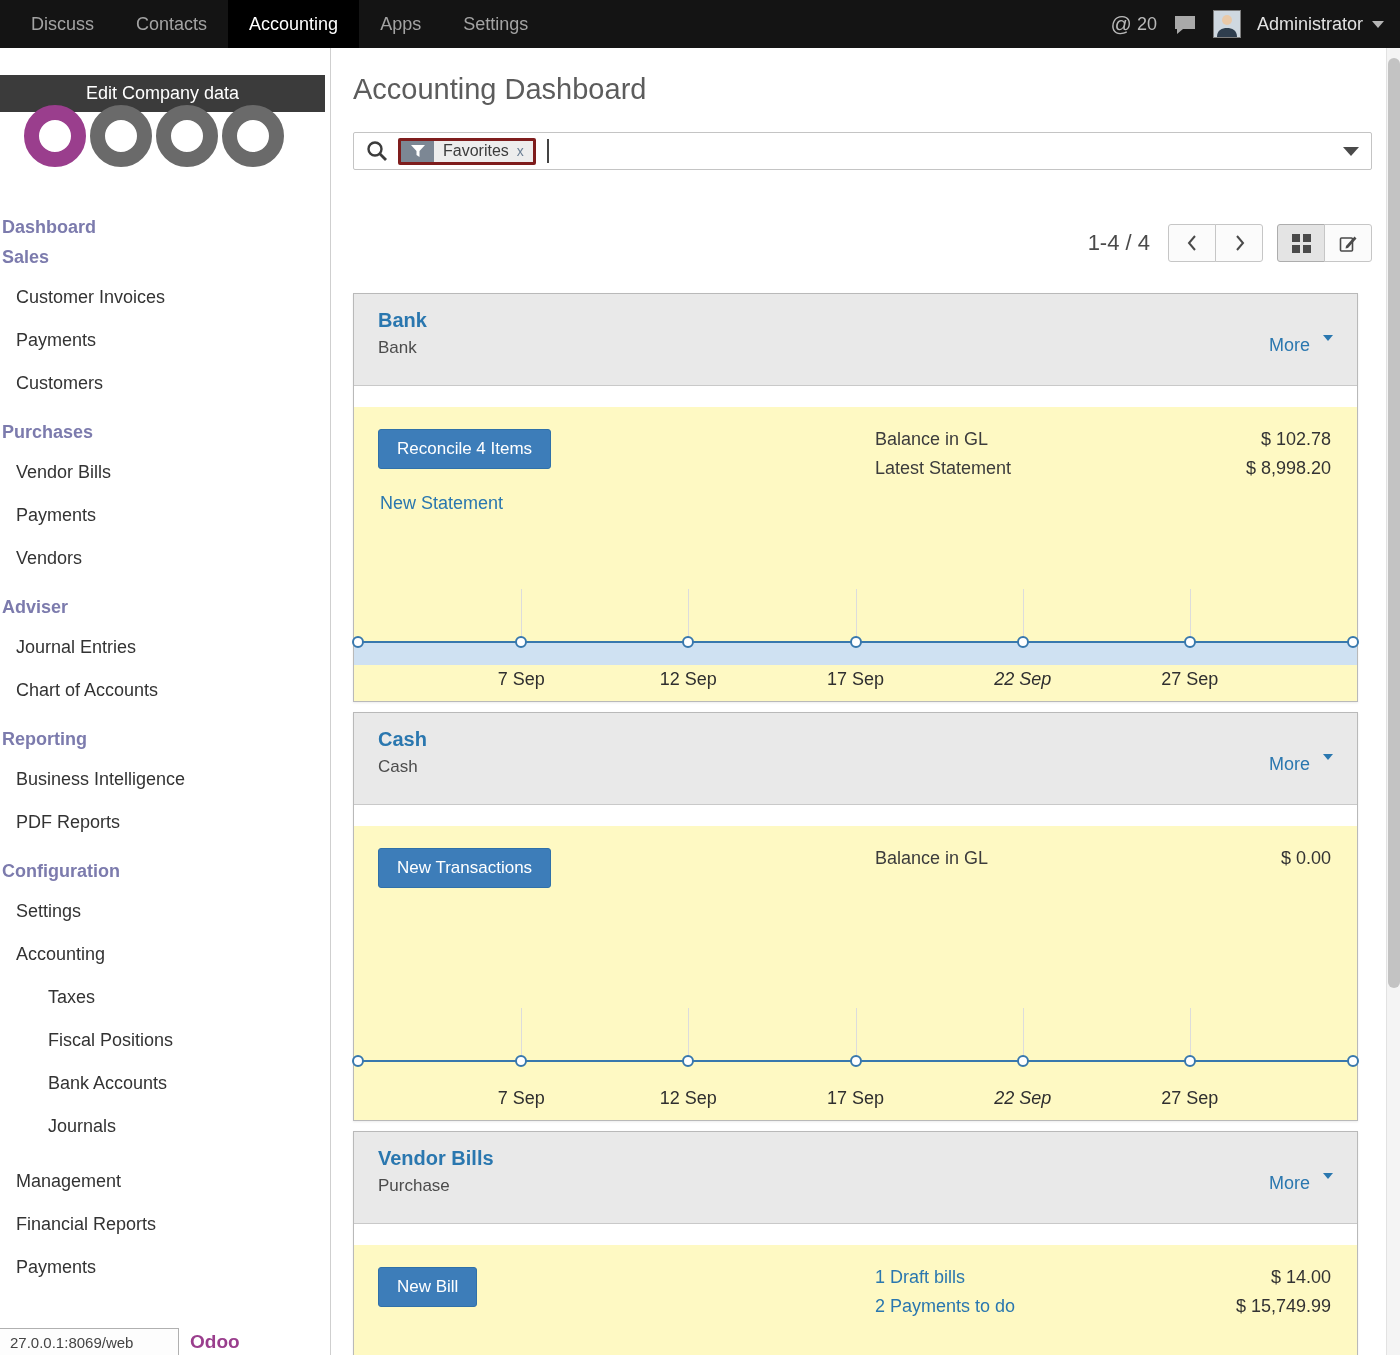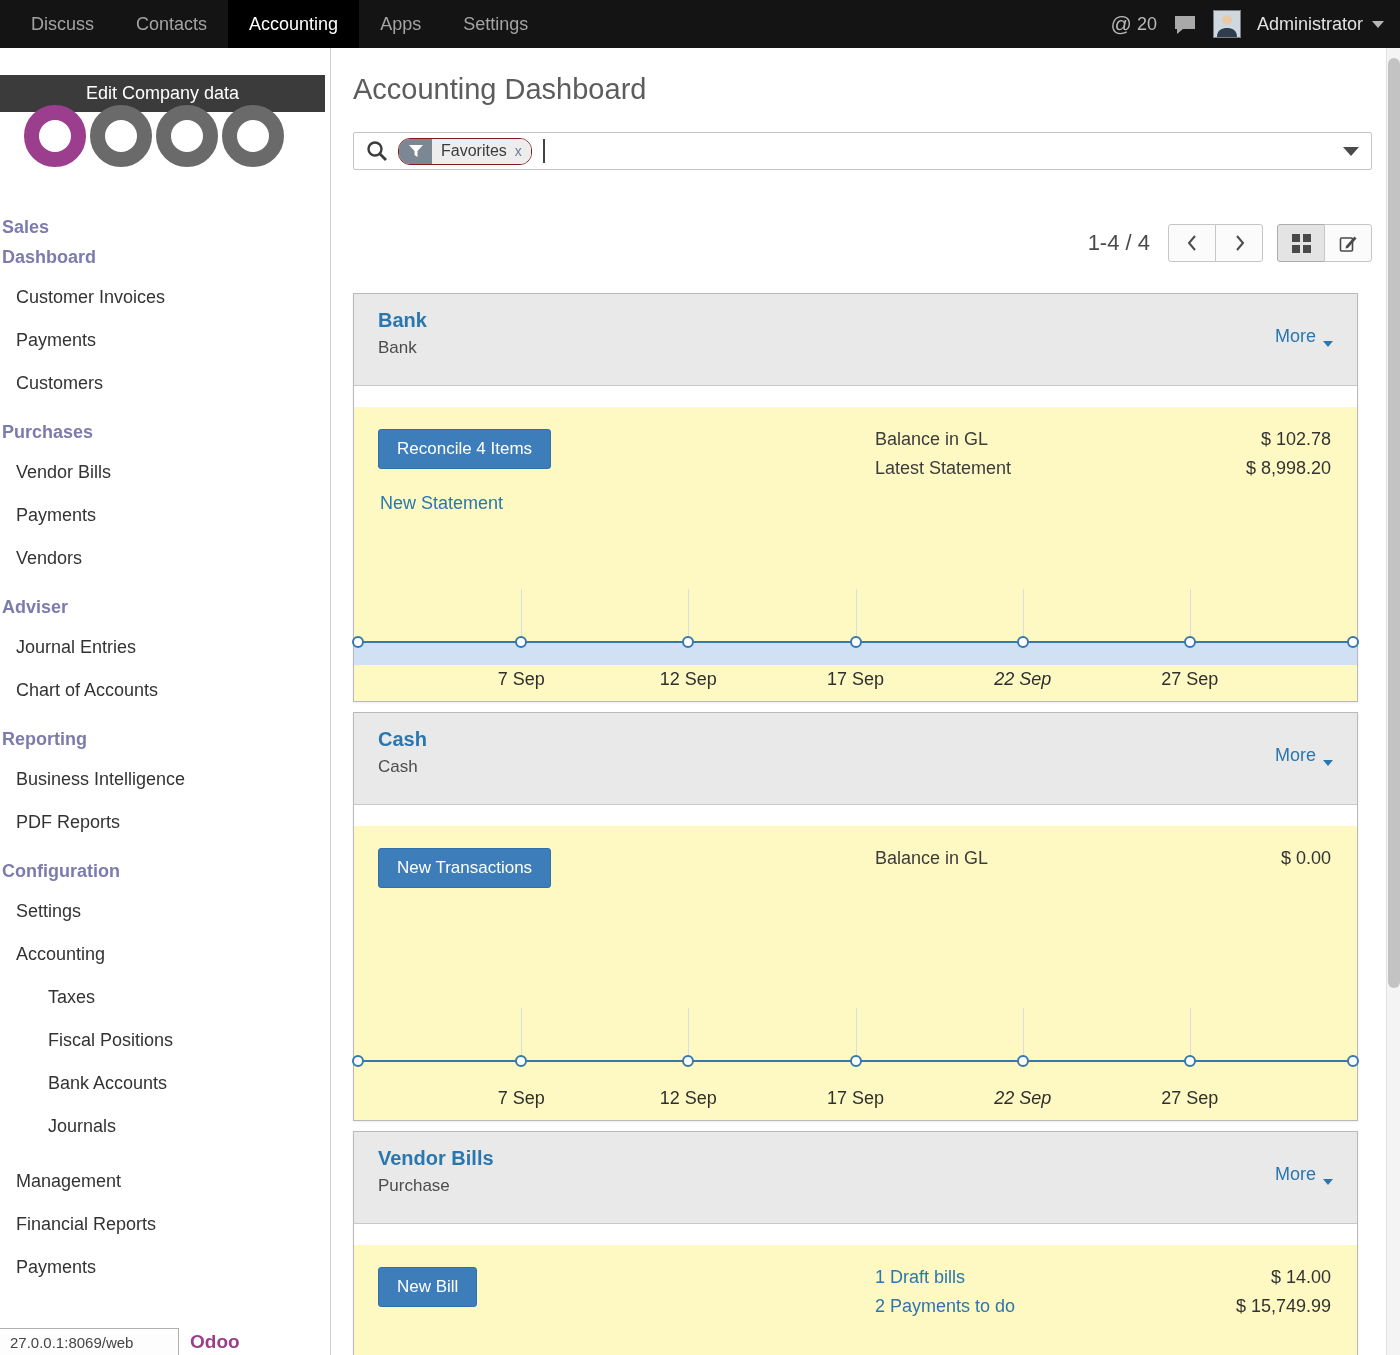--- a/index.html
+++ b/index.html
@@ -49,21 +49,21 @@
            color:#9a3e8d; z-index:60; }
 
   
   .main { position:absolute; left:331px; top:48px; width:1055px; height:1307px;
           padding-left:22px; overflow:hidden; background:#fff; }
   .page-title { margin-top:24px; font-size:29px; line-height:34px; font-weight:400; color:#5c5c5c; }
 
   .searchview { margin-top:26px; width:1019px; height:38px; border:1px solid #c4c4c4;
                 border-radius:2px; display:flex; align-items:center; padding:0 12px; background:#fff; }
   .search-icon { display:flex; align-items:center; margin-right:10px; }
-  .facet { display:inline-flex; align-items:stretch; border:1px solid #7f1d1d; border-radius:12px;
+  .facet { display:inline-flex; align-items:stretch; border:3px solid #7f1d1d; border-radius:2px;
            overflow:hidden; height:27px; cursor:pointer; }
   .facet-icon { width:33px; background:#7c8794; display:flex; align-items:center; justify-content:center; }
   .facet-body { background:#ededed; display:flex; align-items:center; gap:8px; padding:0 9px; }
   .facet-label { font-size:16px; color:#3c3c3c; }
   .facet-close { font-size:14px; color:#6b7f94; cursor:pointer; line-height:1; }
   .text-caret { width:2px; height:24px; background:#444; margin-left:11px; }
   .search-caret { margin-left:auto; width:0; height:0; border-left:8px solid transparent;
                   border-right:8px solid transparent; border-top:9px solid #4a4a4a; cursor:pointer; }
 
   .control-row { margin-top:54px; width:1019px; height:38px; display:flex;
@@ -81,22 +81,22 @@
   .grid-icon span { width:8px; height:8px; background:#4a4a4a; display:block; }
 
   
   .cards { margin-top:31px; }
   .card { width:1005px; border:1px solid #b9b9b9; background:#fff; margin-bottom:10px;
           box-shadow:0 1px 2px rgba(0,0,0,0.08); }
   .card-head { height:92px; background:#e9e9e9; border-bottom:1px solid #c9c9c9;
                padding:15px 24px; position:relative; }
   .card-title { font-size:20px; font-weight:bold; color:#2a77af; cursor:pointer; }
   .card-subtitle { font-size:17px; color:#4c4c4c; margin-top:6px; }
-  .more-link { position:absolute; right:24px; top:32px; color:#2a77af; font-size:18px;
-               display:flex; align-items:flex-end; gap:7px; cursor:pointer; }
+  .more-link { position:absolute; right:24px; top:41px; color:#2a77af; font-size:18px;
+               display:flex; align-items:flex-start; gap:13px; cursor:pointer; }
   .card-body { position:relative; height:294px; background:#fef9c3;margin-top:21px; }
   .btn-primary { position:absolute; left:24px; top:22px; background:#3d7db9; border:1px solid #3071a9;
                  color:#fff; font-size:17px; padding:9px 18px; border-radius:3px;
                  font-family:"Liberation Sans", sans-serif; cursor:pointer; }
   .body-link { position:absolute; left:26px; top:86px; color:#2a77af; font-size:18px;
                text-decoration:none; cursor:pointer; }
   .stats { position:absolute; right:26px; top:18px; width:456px; }
   .stat-row { display:flex; justify-content:space-between; line-height:29px; font-size:18px; color:#3c3c3c; }
   .stat-label { color:#3c3c3c; }
   .stat-label.link { color:#2a77af; cursor:pointer; }
@@ -158,22 +158,22 @@
 <aside class="sidebar">
   <div class="edit-company">Edit Company data</div>
   <div class="logo">
     <span class="ring first"></span>
     <span class="ring"></span>
     <span class="ring"></span>
     <span class="ring"></span>
   </div>
 
   <nav class="side-nav">
+    <div class="side-header">Dashboard</div>
     <div class="side-header">Sales</div>
-    <div class="side-header">Dashboard</div>
     <div class="side-group">
       <div class="side-item">Customer Invoices</div>
       <div class="side-item">Payments</div>
       <div class="side-item">Customers</div>
     </div>
 
     <div class="side-header sec">Purchases</div>
     <div class="side-group">
       <div class="side-item">Vendor Bills</div>
       <div class="side-item">Payments</div>

